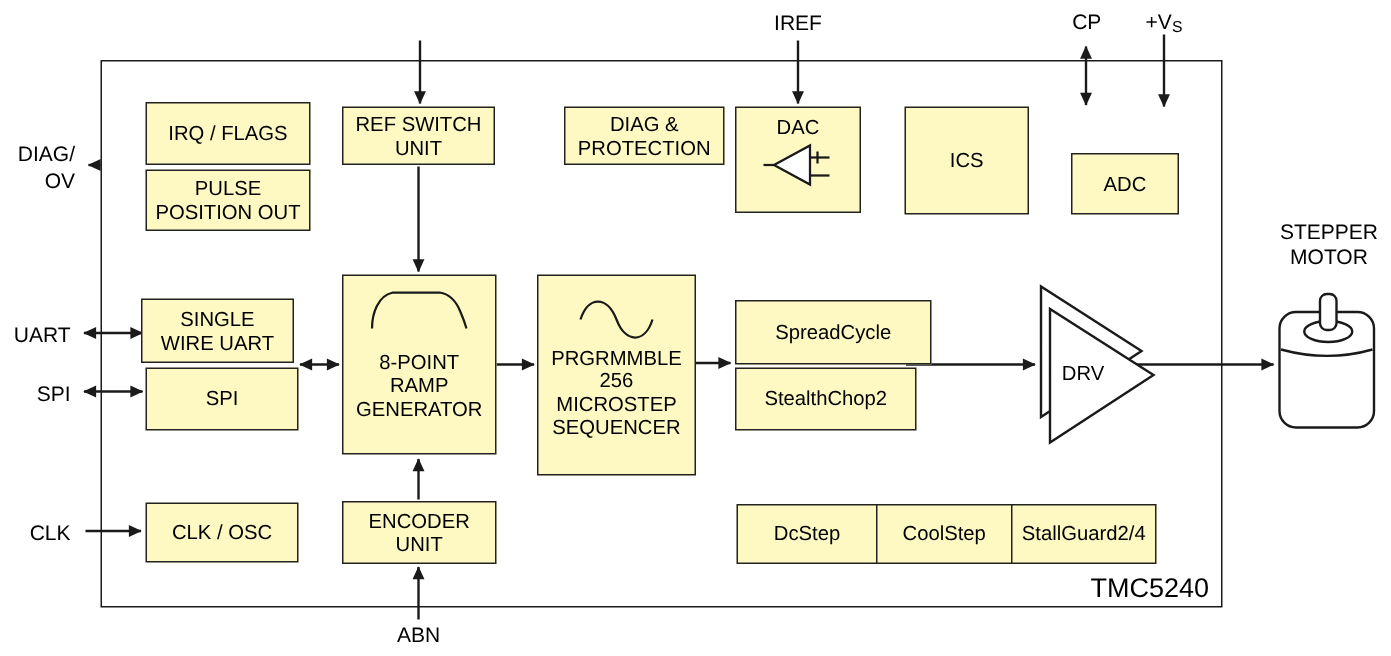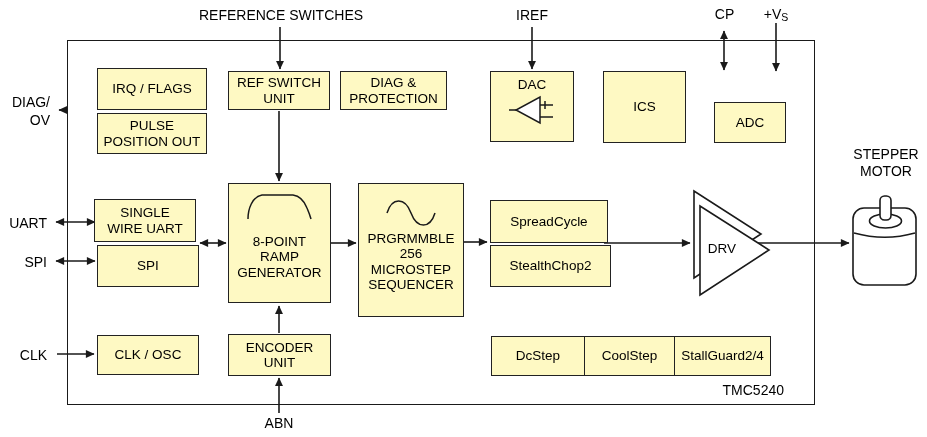--- a/index.html
+++ b/index.html
@@ -61,21 +61,21 @@
       <ellipse cx="885.5" cy="221" rx="16" ry="7" fill="#fff"></ellipse>
       <rect x="880" y="196" width="11" height="24" rx="4.5" fill="#fff"></rect>
     </g>
   </svg>
 
   <div class="box" style="left:97px;top:68px;width:110px;height:42px;">IRQ / FLAGS</div>
   <div class="box" style="left:97px;top:113px;width:110px;height:41px;">PULSE
 POSITION OUT</div>
   <div class="box" style="left:228px;top:71px;width:102px;height:39px;">REF SWITCH
 UNIT</div>
-  <div class="box" style="left:340px;top:71px;width:107px;height:39px;">DIAG &amp;
+  <div class="box" style="left:376px;top:71px;width:107px;height:39px;">DIAG &amp;
 PROTECTION</div>
 
   <div class="box col" style="left:490px;top:71px;width:84px;height:71px;padding-top:5px;">
     <span>DAC</span>
     <svg class="icon" width="48" height="36" viewBox="0 0 48 36" fill="none" stroke="#1a1a1a" stroke-width="1.5">
       <path d="M32,5 L32,31 L8,18 Z" fill="#fff"></path>
       <path d="M8,18 L1,18"></path>
       <path d="M32,13 L45,13"></path>
       <path d="M37,9 L37,17"></path>
       <path d="M32,25 L45,25"></path>
@@ -101,40 +101,39 @@
   <div class="box col" style="left:358px;top:183px;width:106px;height:134px;padding-top:12px;gap:3px;">
     <svg class="icon" width="50" height="32" viewBox="0 0 50 32" fill="none" stroke="#1a1a1a" stroke-width="1.5">
       <path d="M1,17 C6,1 19,1 25,17 C31,33 44,33 49,17"></path>
     </svg>
     <span>PRGRMMBLE
 256
 MICROSTEP
 SEQUENCER</span>
   </div>
 
-  <div class="box" style="left:490px;top:200px;width:118px;height:43px;">SpreadCycle</div>
+  <div class="box" style="left:490px;top:200px;width:131px;height:43px;">SpreadCycle</div>
   <div class="box" style="left:490px;top:245px;width:121px;height:42px;">StealthChop2</div>
 
   <div class="box" style="left:97px;top:335px;width:102px;height:40px;">CLK / OSC</div>
   <div class="box" style="left:228px;top:334px;width:103px;height:42px;">ENCODER
 UNIT</div>
 
   <div class="box" style="left:491px;top:336px;width:94px;height:40px;">DcStep</div>
   <div class="box" style="left:583.5px;top:336px;width:92px;height:40px;">CoolStep</div>
   <div class="box" style="left:674px;top:336px;width:97px;height:40px;">StallGuard2/4</div>
 
   <div class="ext ctr" style="left:699px;top:241px;width:46px;font-size:13.5px;">DRV</div>
 
-  <div class="ext ctr" style="left:181px;top:7px;width:200px;">REFERENCE SWITCHES</div>
   <div class="ext ctr" style="left:504px;top:7px;width:56px;">IREF</div>
   <div class="ext ctr" style="left:702px;top:6px;width:45px;">CP</div>
   <div class="ext ctr" style="left:752px;top:6px;width:48px;"><span>+V</span><span class="sub">S</span></div>
   <div class="ext rgt" style="left:8px;top:94px;width:42px;line-height:1.25;">DIAG/
 OV</div>
   <div class="ext rgt" style="left:5px;top:215px;width:42px;">UART</div>
   <div class="ext rgt" style="left:5px;top:254px;width:42px;">SPI</div>
   <div class="ext rgt" style="left:5px;top:347px;width:42px;">CLK</div>
   <div class="ext ctr" style="left:251px;top:415px;width:56px;">ABN</div>
   <div class="ext ctr" style="left:845px;top:146px;width:82px;line-height:1.18;">STEPPER
 MOTOR</div>
-  <div class="ext rgt" style="left:684px;top:382px;width:100px;font-size:14px;">TMC5240</div>
+  <div class="ext rgt" style="left:706px;top:382px;width:100px;font-size:18px;">TMC5240</div>
 
 </div>
 
 </body></html>

